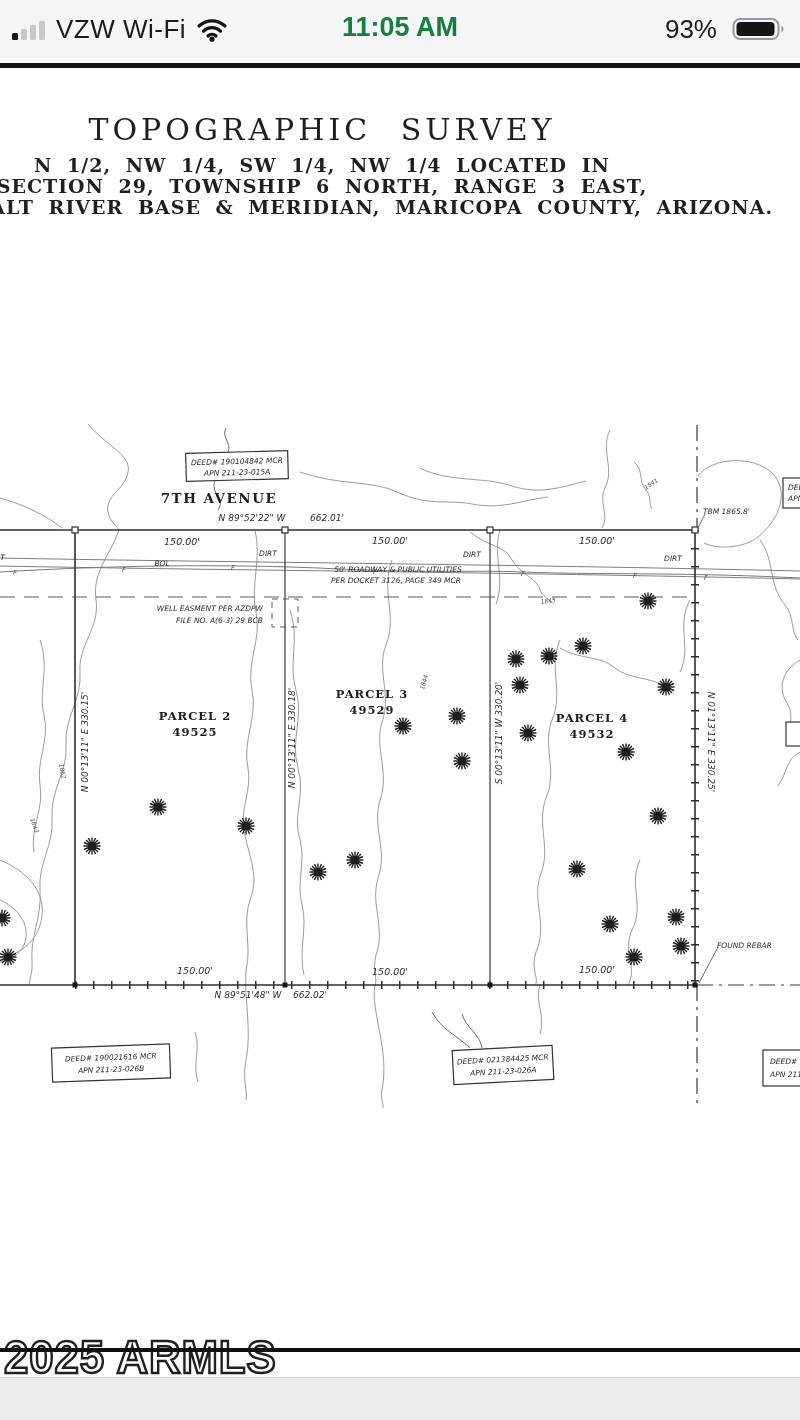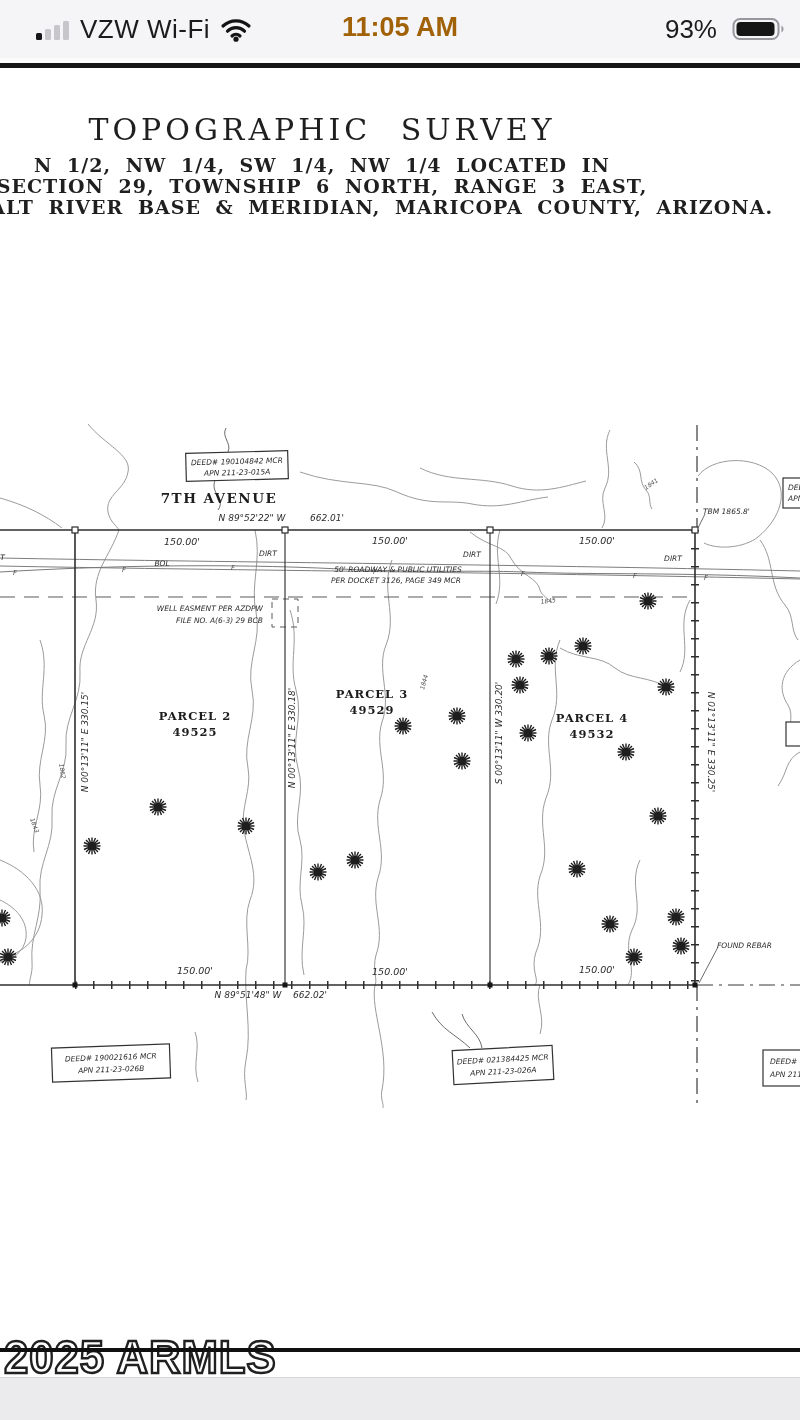--- a/index.html
+++ b/index.html
@@ -5,25 +5,25 @@
   html,body{margin:0;padding:0;}
   body{
     width:800px;height:1420px;overflow:hidden;position:relative;
     background:#ffffff;font-family:"Liberation Sans",sans-serif;
   }
   
   .statusbar{
     position:absolute;top:0;left:0;width:800px;height:58px;
     background:#f5f5f7;display:flex;align-items:center;
   }
-  .sb-left{display:flex;align-items:center;gap:10px;padding-left:12px;margin-left:24px;}
+  .sb-left{display:flex;align-items:center;gap:10px;padding-left:12px;}
   .sb-carrier{font-size:26px;color:#1b1b1d;letter-spacing:.5px;}
   .sb-time{
     position:absolute;left:50%;transform:translateX(-50%);top:12px;
-    font-size:27px;font-weight:bold;color:#a16207;
+    font-size:27px;font-weight:bold;color:#15803d;
   }
   .sb-right{position:absolute;right:14px;top:0;height:58px;display:flex;align-items:center;gap:15px;}
   .sb-batt-pct{font-size:26px;color:#1b1b1d;}
   .sb-gap{position:absolute;top:58px;left:0;width:800px;height:5px;background:#fbfbfc;}
   .sb-divider{position:absolute;top:63px;left:0;width:800px;height:5px;background:#161616;}
 
   
   .title-block{
     position:absolute;top:112px;left:322px;transform:translateX(-50%);
     text-align:center;color:#1f1f1f;font-family:"DejaVu Serif","Liberation Serif",serif;

